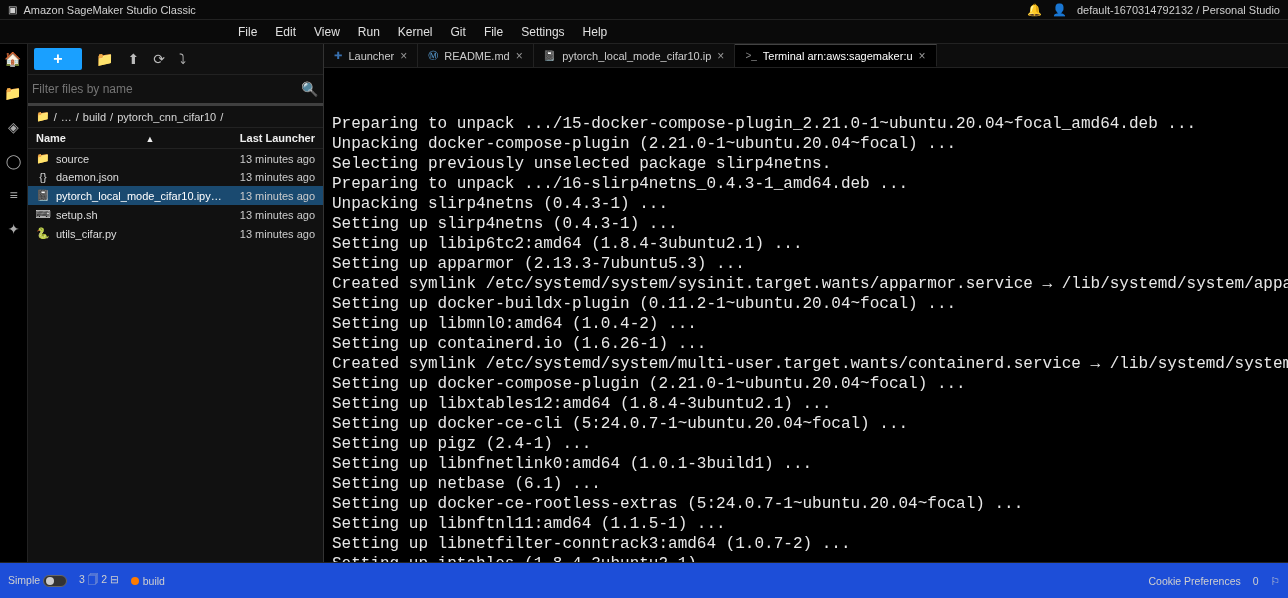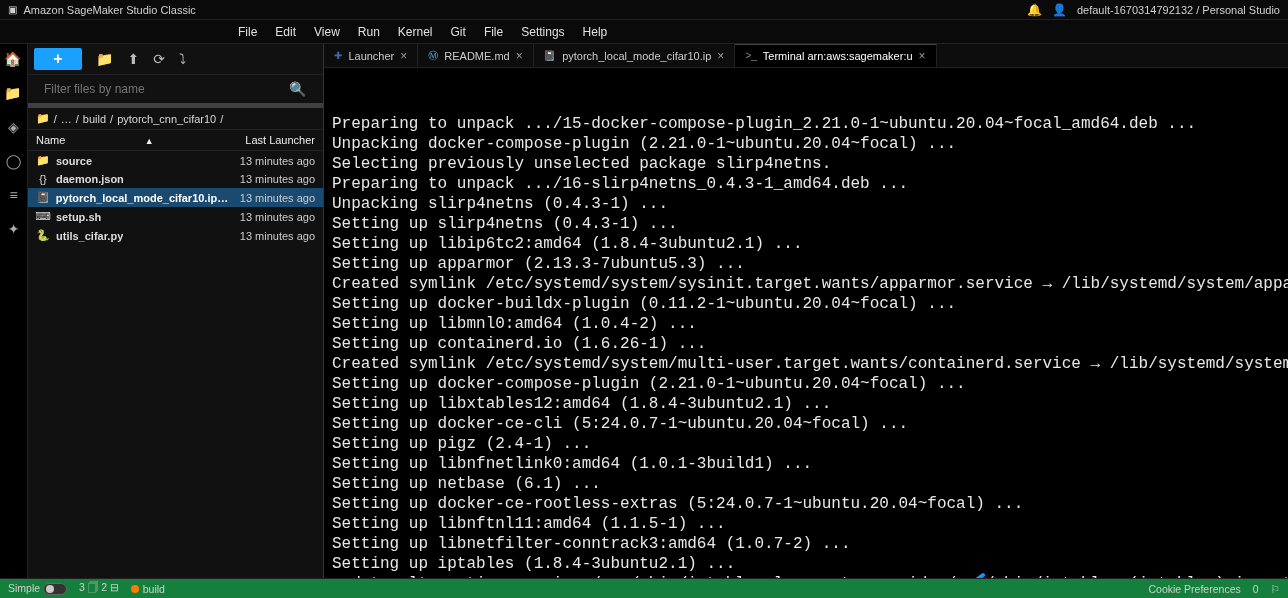--- a/index.html
+++ b/index.html
@@ -84,22 +84,22 @@
     font-size: 16px;
     font-weight: bold;
     cursor: pointer;
     border-radius: 2px;
     display:flex; align-items:center; justify-content:center;
   }
   .tool-icon { color: #bbb; font-size: 14px; cursor: pointer; }
   .filter-box {
     display: flex;
     align-items: center;
-    border-bottom: 5px solid #404040;
-    padding: 6px 16px;
+    border-bottom: 3px solid #404040;
+    padding: 6px 4px;
   }
   .filter-input {
     flex: 1;
     background: transparent;
     border: none;
     color: #ccc;
     font-size: 12px;
     outline: none;
   }
   .search-icon { color: #999; font-size: 14px; }
@@ -111,40 +111,40 @@
     font-size: 11px;
     color: #d8d8d8;
     border-bottom: 1px solid #222;
     white-space: nowrap;
   }
   .file-header {
     display: flex;
     justify-content: space-between;
     align-items: center;
     padding: 4px 8px;
-    font-weight: normal;
+    font-weight: bold;
     font-size: 11px;
     color: #eee;
     border-bottom: 1px solid #222;
   }
   .sort-caret { font-size: 9px; }
   .file-list { flex: 1; overflow: auto; }
   .file-row {
     display: flex;
     align-items: center;
     justify-content: space-between;
     padding: 3px 8px;
     font-size: 11px;
     color: #ddd;
     cursor: pointer;
   }
   .file-row.selected { background: #1a4a70; color: #fff; }
   .file-row-left { display: flex; align-items: center; gap: 6px; flex:1; min-width:0; overflow:hidden; }
   .file-icon { width: 14px; display: inline-flex; justify-content: center; }
-  .file-name { white-space: nowrap; overflow: hidden; text-overflow: ellipsis; font-weight: bold; }
+  .file-name { white-space: nowrap; overflow: hidden; text-overflow: ellipsis; }
   .file-mod { color: #ccc; white-space: nowrap; padding-left: 8px; }
   
   .editor-panel {
     flex: 1;
     display: flex;
     flex-direction: column;
     background: #000;
     min-width: 0;
   }
   .tab-bar {
@@ -183,22 +183,22 @@
   .arrow-callout {
     position: absolute;
     left: 562px;
     top: 484px;
     width: 48px;
     height: 18px;
   }
   .arrow-callout svg { width: 100%; height: 100%; }
   
   .statusbar {
-    height: 20px;
-    background: #15803d;
+    height: 36px;
+    background: #1d4ed8;
     display: flex;
     align-items: center;
     justify-content: space-between;
     font-size: 10.5px;
     padding: 0 8px;
     color: #cfcfcf;
     border-top: 1px solid #222;
   }
   .status-left, .status-right { display: flex; align-items: center; gap: 12px; }
   .toggle-pill {

